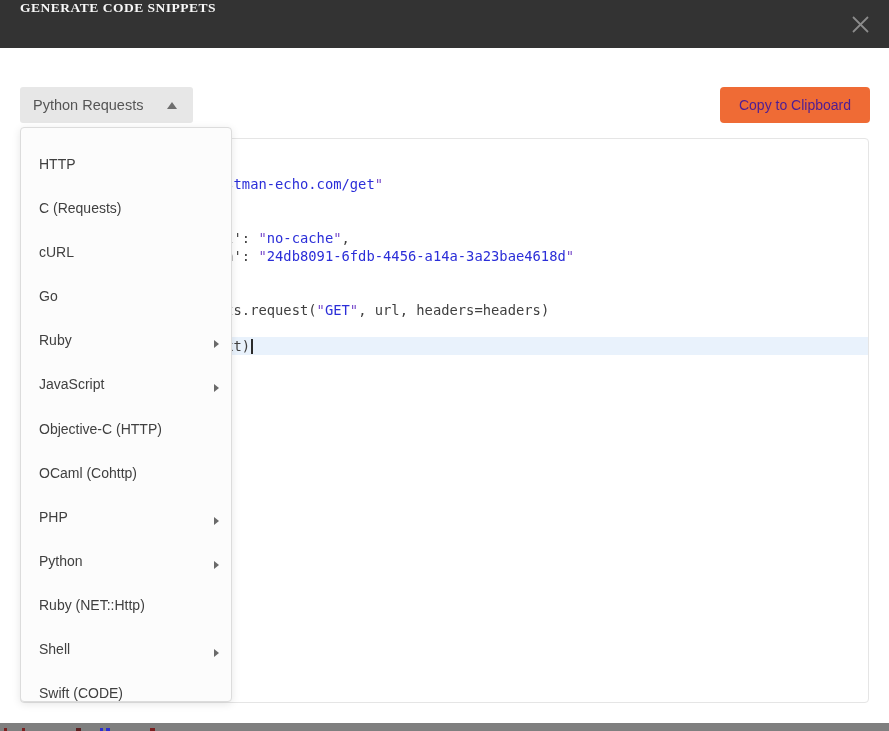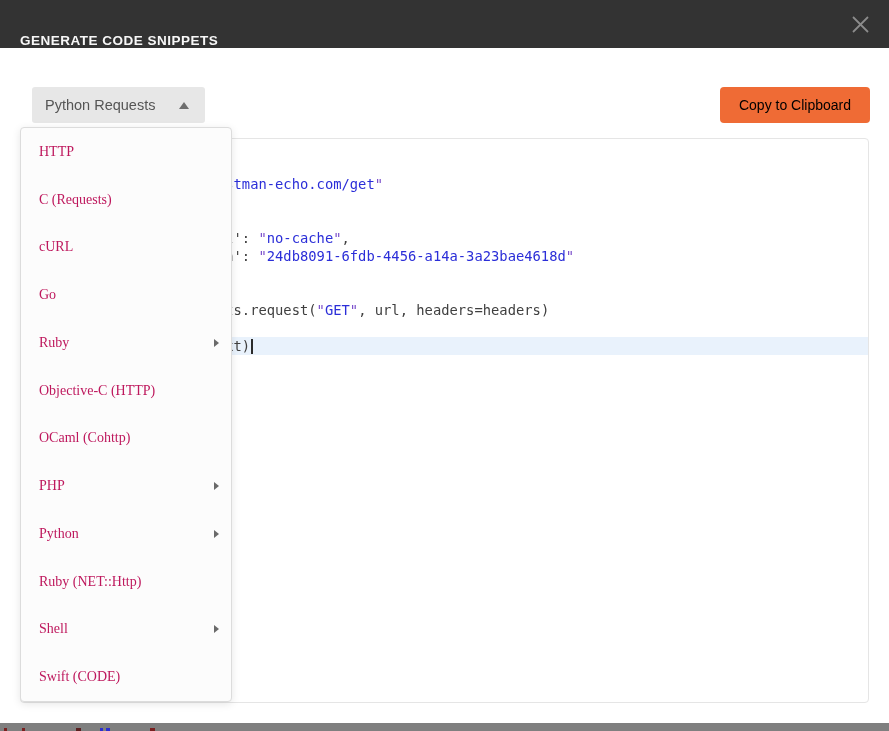--- a/index.html
+++ b/index.html
@@ -5,47 +5,47 @@
   * { margin:0; padding:0; box-sizing:border-box; }
   body { background:#9a9a9a; font-family:"Liberation Sans", sans-serif; }
   .screen {
     position:relative; width:889px; height:731px; background:#ffffff;
     overflow:hidden;
   }
 
   
   .modal-header {
     position:absolute; top:0; left:0; width:889px; height:48px;
-    background:#333333; display:flex; align-items:flex-end;
+    background:#333333; display:flex; align-items:flex-start;font-family:Liberation Serif, serif;
   }
   .modal-title {
     color:#f7f7f7; font-size:13.5px; font-weight:bold; letter-spacing:0.5px;
     padding-left:20px;
   }
   .close-btn {
     position:absolute; right:9px; top:0; width:40px; height:48px;
     display:flex; align-items:center; justify-content:center; cursor:pointer;
     background:transparent; border:none;
   }
 
   
   .lang-select-btn {
-    position:absolute; left:32px; top:87px; width:173px; height:36px;
+    position:absolute; left:20px; top:87px; width:173px; height:36px;
     background:#e7e7e7; border:none; border-radius:3px; cursor:pointer;
     display:flex; align-items:center; justify-content:space-between;
     padding:0 16px 0 13px;
   }
   .lang-select-label { color:#555555; font-size:14.5px; }
   .caret-up {
     width:0; height:0; border-left:5.5px solid transparent;
     border-right:5.5px solid transparent; border-bottom:7px solid #6e6e6e;
   }
   .copy-btn {
     position:absolute; left:720px; top:87px; width:150px; height:36px;
-    border:none; border-radius:4px; color:#000000; font-size:14px;
+    border:none; border-radius:4px; color:#4c1d95; font-size:14px;
     cursor:pointer; display:flex; align-items:center; justify-content:center;
     background:var(--accent, #ef6b35);
   }
 
   
   .code-editor {
     position:absolute; left:20px; top:138px; width:849px; height:565px;
     background:#ffffff; border:1px solid #e5e5e5; border-radius:4px;
     overflow:hidden; z-index:1;
     font-family:"DejaVu Sans Mono", monospace; font-size:13.8px;
@@ -63,22 +63,22 @@
   }
 
   
   .lang-menu {
     position:absolute; left:20px; top:127px; width:212px; height:575px;
     background:#fcfcfc; border:1px solid #dcdcdc; border-radius:4px;
     box-shadow:0 2px 8px rgba(0,0,0,0.10); z-index:5;
     display:flex; flex-direction:column; overflow:hidden;
   }
   .lang-menu-item {
-    flex:1 1 auto; display:flex; align-items:center;
-    padding:0 12px 0 18px; color:#be185d; font-size:14px; cursor:pointer;font-family:Liberation Serif, serif;
+    flex:1 1 auto; display:flex; align-items:flex-end;
+    padding:0 12px 0 18px; color:#404040; font-size:14px; cursor:pointer;
   }
   .submenu-arrow {
     margin-left:auto; width:0; height:0;
     border-left:5px solid #6a6a6a; border-top:4px solid transparent;
     border-bottom:4px solid transparent;
   }
 
   
   .backdrop-strip {
     position:absolute; left:0; top:723px; width:889px; height:8px;
@@ -136,20 +136,24 @@
         <span>cURL</span>
       </div>
       <div class="lang-menu-item">
         <span>Go</span>
       </div>
       <div class="lang-menu-item">
         <span>Ruby</span>
         <span class="submenu-arrow"></span>
       </div>
       <div class="lang-menu-item">
+        <span>JavaScript</span>
+        <span class="submenu-arrow"></span>
+      </div>
+      <div class="lang-menu-item">
         <span>Objective-C (HTTP)</span>
       </div>
       <div class="lang-menu-item">
         <span>OCaml (Cohttp)</span>
       </div>
       <div class="lang-menu-item">
         <span>PHP</span>
         <span class="submenu-arrow"></span>
       </div>
       <div class="lang-menu-item">

